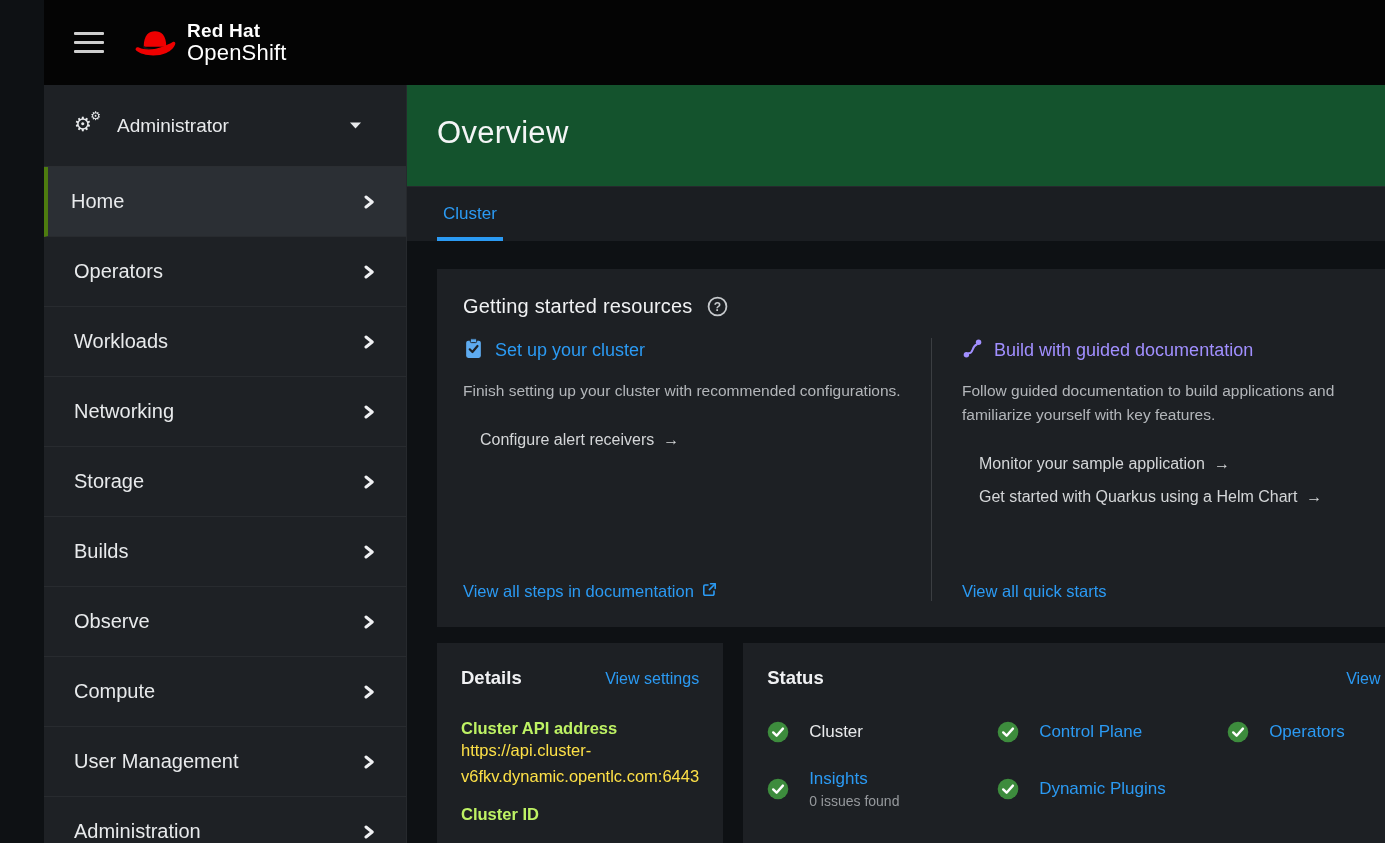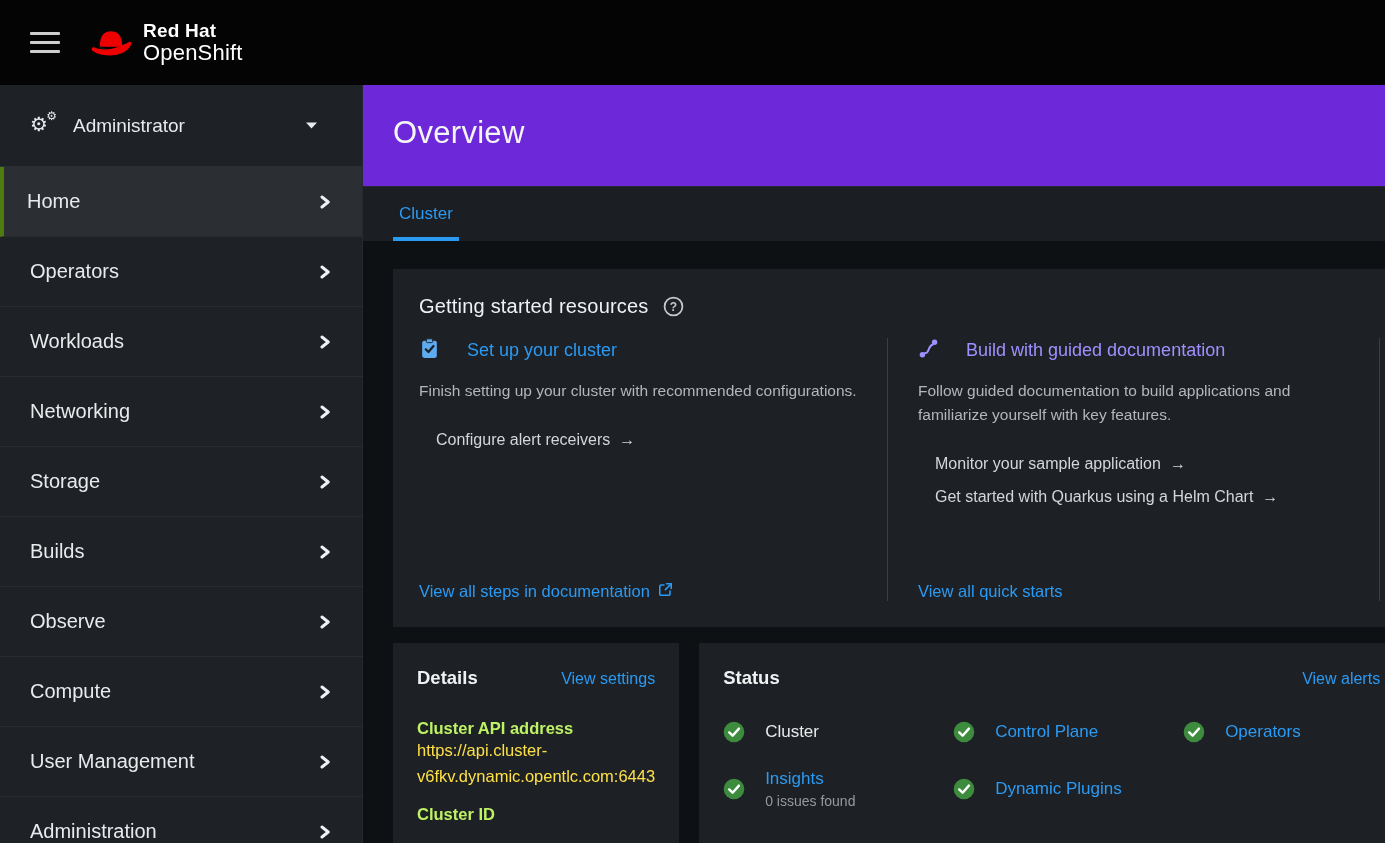--- a/index.html
+++ b/index.html
@@ -1,19 +1,19 @@
 <!DOCTYPE html>
 <html><head>
 <meta charset="utf-8">
 <style>
   * { margin:0; padding:0; box-sizing:border-box; }
   html,body { background:#0e1114; }
   body { width:1385px; height:843px; overflow:hidden;
          font-family:"Liberation Sans", sans-serif; }
-  .screen { width:1385px; height:843px; overflow:hidden; display:flex; flex-direction:column; }
+  .screen { width:1385px; height:843px; overflow:hidden; display:flex; flex-direction:column;padding-left:44px; }
 
   
   .masthead { height:85px; min-height:85px; background:#040404; display:flex; align-items:center;
               padding-left:30px; gap:28px; }
   .hamburger { width:30px; height:21px; display:flex; flex-direction:column; justify-content:space-between;
                background:none; border:none; cursor:pointer; }
   .hamburger span { display:block; height:3px; background:#cfcfcf; border-radius:1px; }
   .brand { display:flex; align-items:flex-end; gap:9px; cursor:pointer; }
   .brand-text { display:flex; flex-direction:column; line-height:1.06; }
   .b1 { color:#fff; font-weight:700; font-size:19px; letter-spacing:.2px; }
@@ -32,40 +32,40 @@
   .cog-small { position:absolute; right:1px; top:-3px; font-size:12px; line-height:1; }
   .caret { margin-left:auto; display:flex; align-items:center; }
   .nav-list { list-style:none; }
   .nav-item { height:70px; display:flex; align-items:center; justify-content:space-between;
               padding:0 30px; border-bottom:1px solid #282b2f; color:#e8eaec; font-size:20px; cursor:pointer; }
   .nav-item.selected { background:#2b2f34; border-left:4px solid #4d7c0f; padding-left:23px; }
   .chev { display:flex; align-items:center; }
 
   
   .content { flex:1; min-width:0; display:flex; flex-direction:column; border-left:1px solid #26292d; overflow:hidden; }
-  .page-header { height:101px; min-height:101px; background:#6d28d9; padding:30px 30px 0; }
+  .page-header { height:101px; min-height:101px; background:#14532d; padding:30px 30px 0; }
   .page-header h1 { color:#f4f5f6; font-size:31px; font-weight:500; letter-spacing:.3px; }
   .tab-bar { height:55px; min-height:55px; background:#1b1e22; border-top:1px solid #26292d;
              padding:0 30px; display:flex; }
   .tab { display:flex; align-items:center; padding:0 6px; font-size:17px; cursor:pointer; }
   .tab.active { color:#2b9af3; box-shadow:inset 0 -4px 0 #2b9af3; }
   .content-body { flex:1; padding:28px 30px; overflow:hidden; }
 
   .card { background:#1d2024; }
 
   
   .gs-card { width:1236px; height:358px; padding:26px; display:flex; flex-direction:column; }
   .gs-header { display:flex; align-items:center; gap:14px; }
   .gs-header h2 { font-size:20px; font-weight:500; color:#f0f1f3; letter-spacing:.2px; }
   .help { display:flex; align-items:center; cursor:pointer; }
   .gs-columns { display:flex; flex:1; margin-top:20px; }
   .gs-col { width:468px; display:flex; flex-direction:column; padding-right:30px; }
   .gs-col.c2 { width:492px; border-left:1px solid #3b3e42; padding-left:30px; }
   .gs-col.c3 { width:220px; border-left:1px solid #3b3e42; padding-right:0; }
-  .gs-col-head { display:flex; align-items:center; gap:27px; }
+  .gs-col-head { display:flex; align-items:center; gap:11px; }
   .gs-col-title { font-size:18px; font-weight:500; }
   .gs-desc { margin-top:16px; font-size:15.5px; line-height:1.55; color:#b3b6ba; max-width:452px; }
   .gs-links { margin-top:28px; display:flex; flex-direction:column; gap:15px; padding-left:17px; }
   .gs-link { color:#d4d6d8; font-size:16px; display:inline-flex; align-items:center; gap:9px;
              width:max-content; cursor:pointer; }
   .arrow { font-size:16px; }
   .gs-footer { margin-top:auto; }
   .link { color:#2b9af3; font-size:16.5px; text-decoration:none; cursor:pointer; }
   .gs-footer .link { display:inline-flex; align-items:center; gap:8px; }
 

